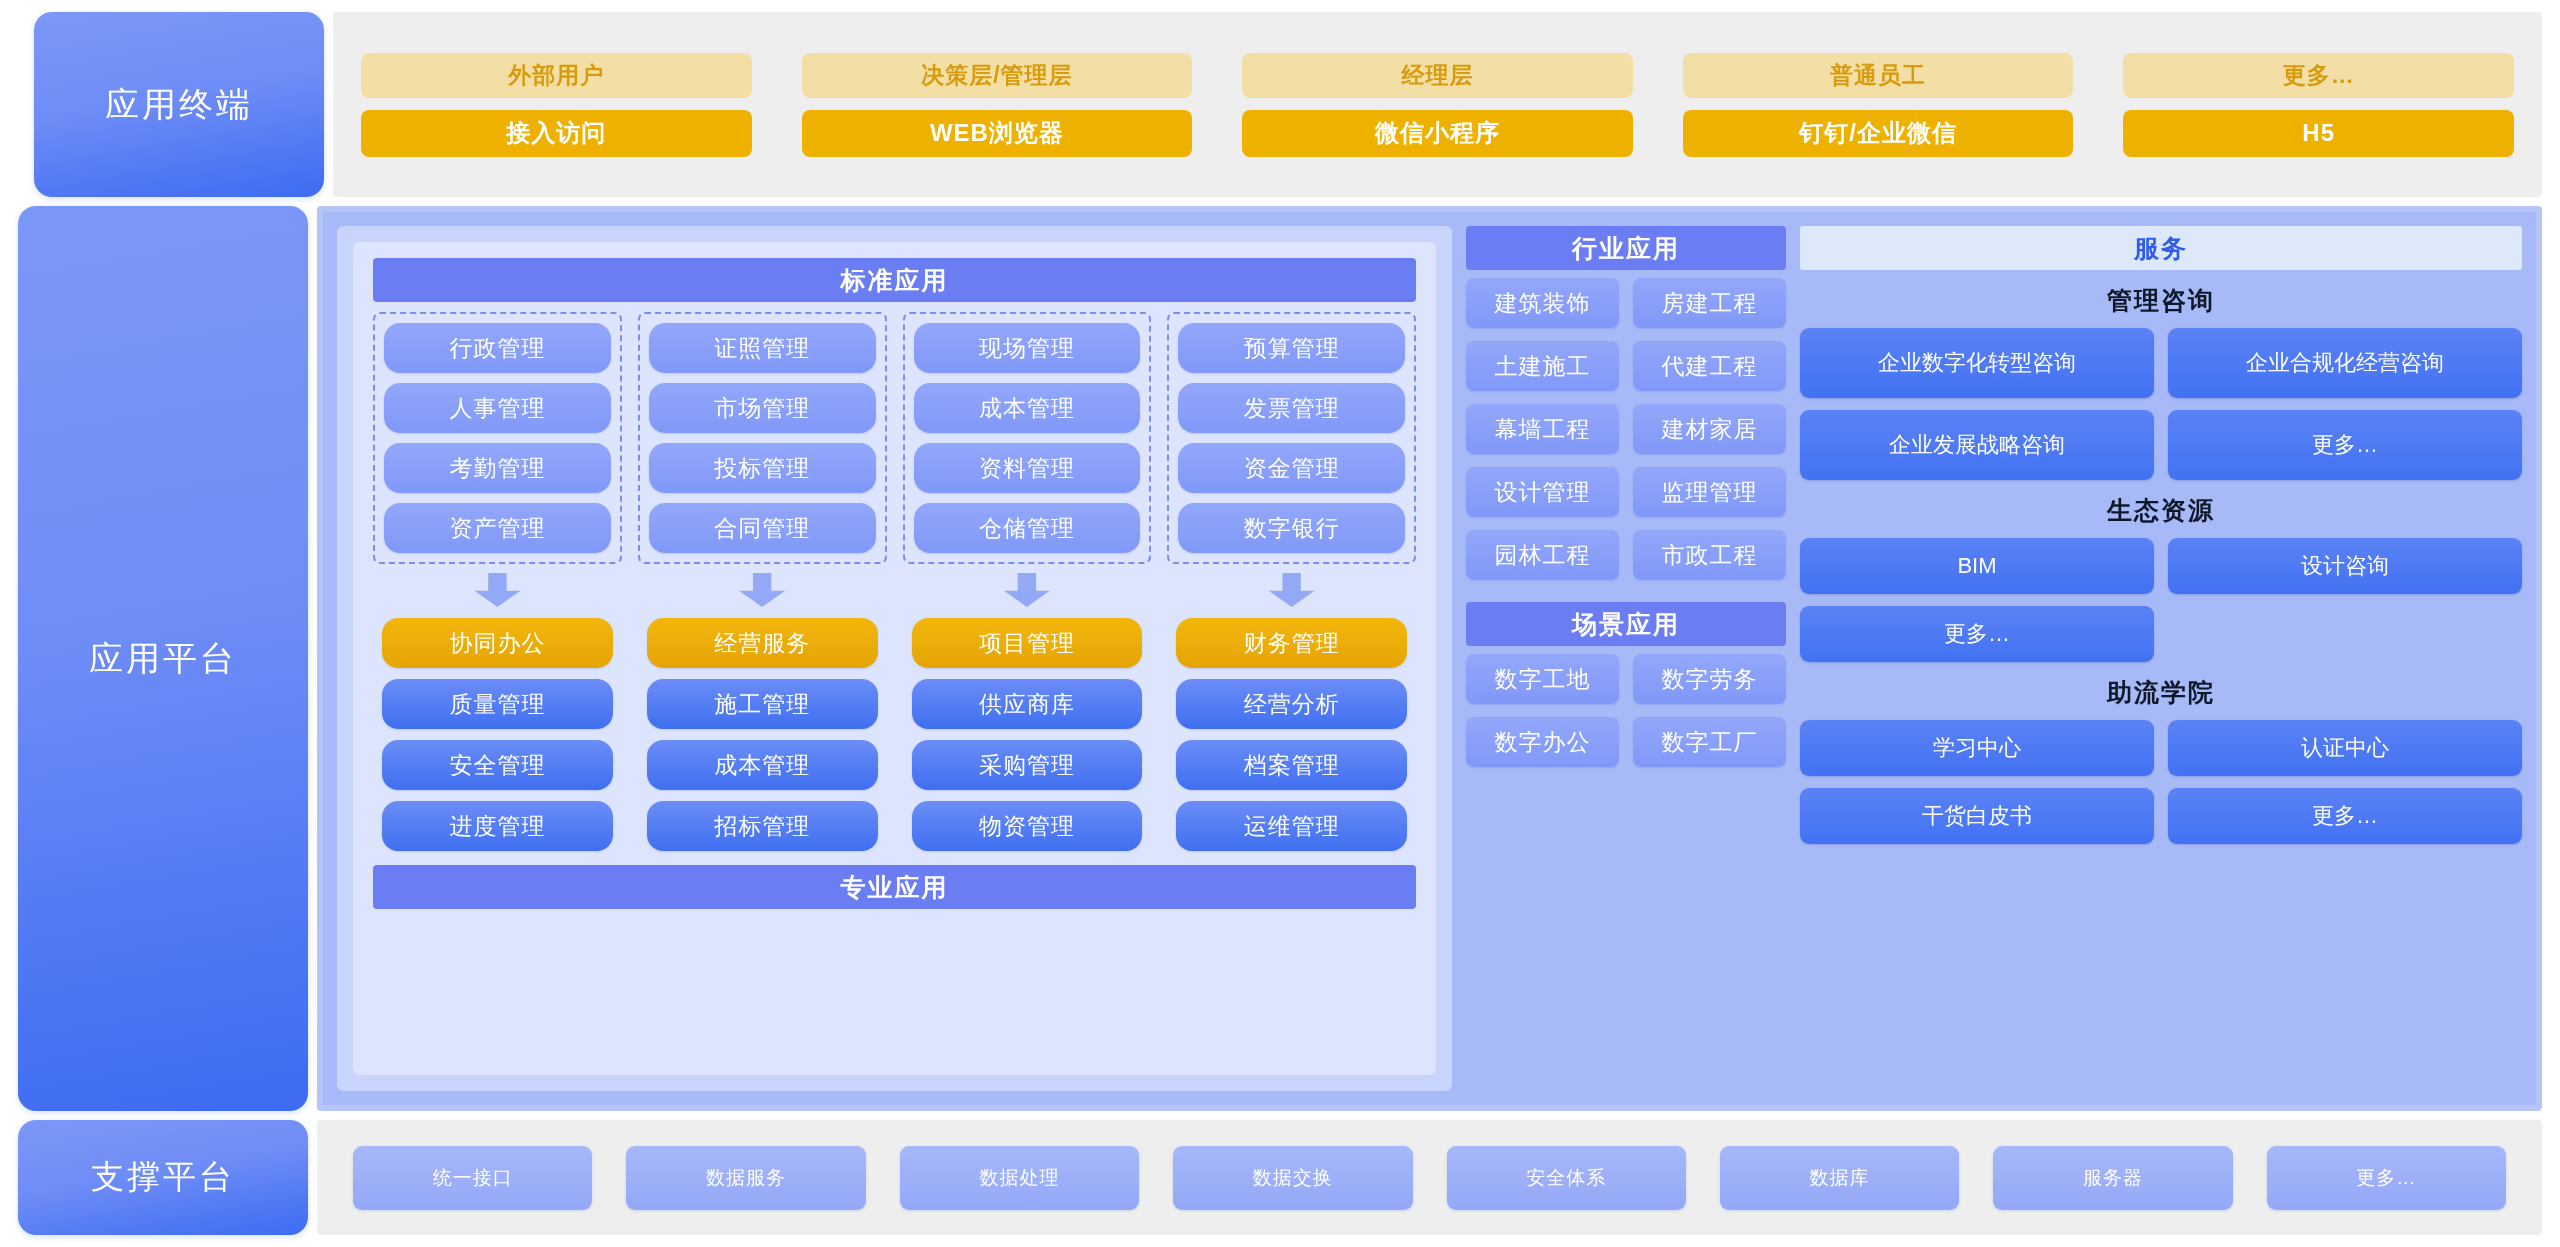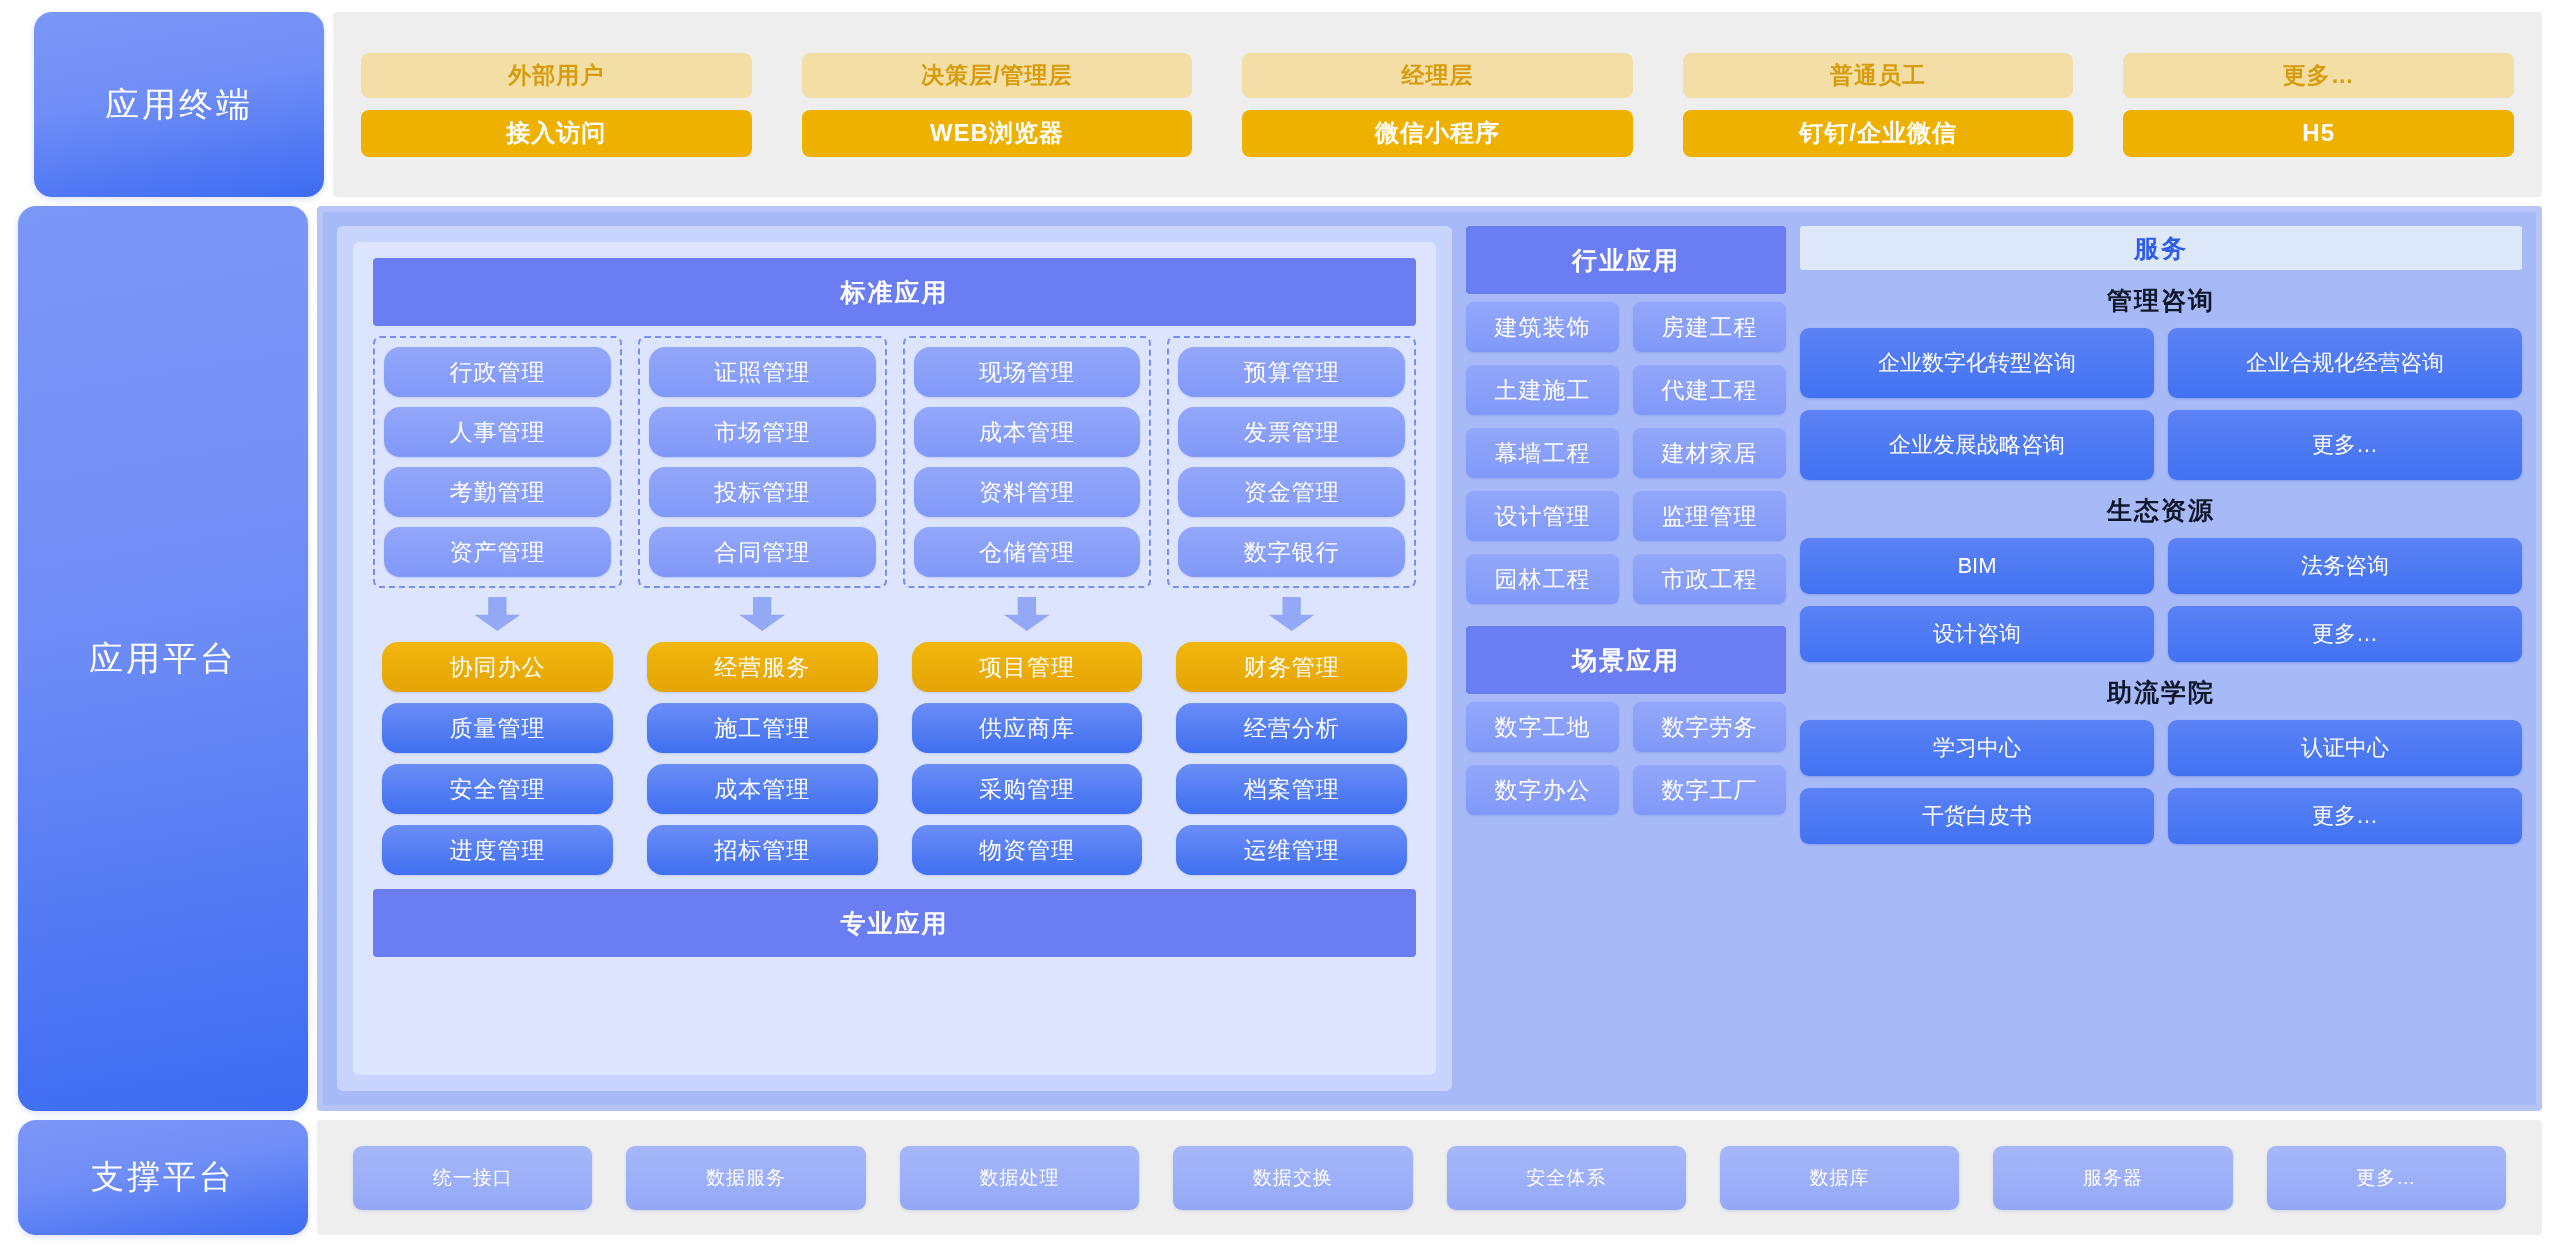--- a/index.html
+++ b/index.html
@@ -74,21 +74,21 @@
     padding:16px;
     box-sizing:border-box;
     display:flex;flex-direction:column;
   }
   .apps-inner{
     flex:1;background:#dde4fd;border-radius:6px;
     padding:16px 20px;box-sizing:border-box;
     display:flex;flex-direction:column;
   }
   .section-bar{
-    height:68px;border-radius:4px;
+    height:44px;border-radius:4px;
     background:#6b7df2;color:#fff;
     font-size:25px;font-weight:bold;letter-spacing:2px;
     display:flex;align-items:center;justify-content:center;
   }
   .std-grid{
     display:grid;grid-template-columns:repeat(4,1fr);
     gap:16px;margin-top:10px;
   }
   .dashed-col{
     border:2px dashed #7a8df0;border-radius:7px;
@@ -342,21 +342,20 @@
             <div class="svc-tile tall">企业合规化经营咨询</div>
             <div class="svc-tile tall">企业发展战略咨询</div>
             <div class="svc-tile tall">更多…</div>
           </div>
         </div>
 
         <div class="svc-group">
           <div class="svc-title">生态资源</div>
           <div class="svc-grid">
             <div class="svc-tile">BIM</div>
-            <div class="svc-tile">法务咨询</div>
             <div class="svc-tile">设计咨询</div>
             <div class="svc-tile">更多…</div>
           </div>
         </div>
 
         <div class="svc-group">
           <div class="svc-title">助流学院</div>
           <div class="svc-grid">
             <div class="svc-tile">学习中心</div>
             <div class="svc-tile">认证中心</div>

